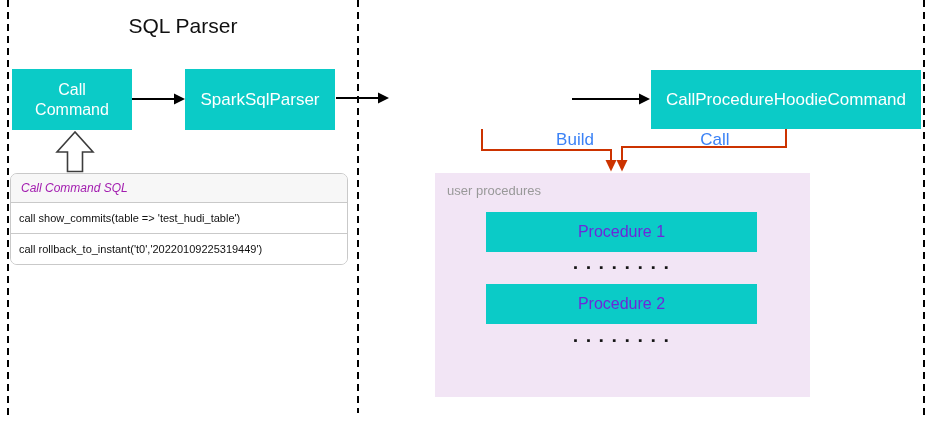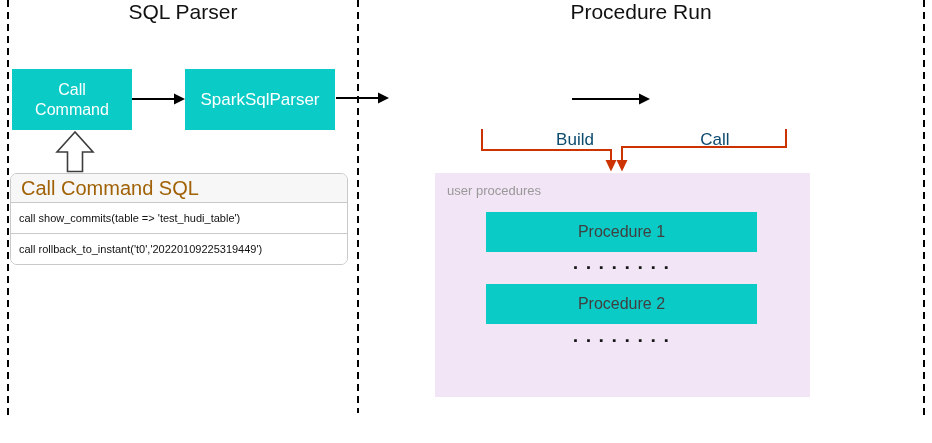--- a/index.html
+++ b/index.html
@@ -10,38 +10,38 @@
   html,body{background:#fff;}
   body{font-family:"Liberation Sans",sans-serif;}
   .canvas{position:relative;width:932px;height:443px;background:#fff;overflow:hidden;}
   .overlay{position:absolute;left:0;top:0;width:932px;height:443px;}
   .dash{stroke:var(--ink);stroke-width:2;stroke-dasharray:7 5;fill:none;}
   .black-line{stroke:var(--ink);stroke-width:2;fill:none;}
   .black-head{fill:var(--ink);stroke:none;}
   .orange-line{stroke:var(--connector);stroke-width:2;fill:none;}
   .orange-head{fill:var(--connector);stroke:none;}
   .hollow-arrow{fill:#ffffff;stroke:#3d3d3d;stroke-width:1.6;stroke-linejoin:miter;}
-  .section-title{position:absolute;top:0;font-size:21px;color:#111;text-align:center;}
+  .section-title{position:absolute;top:14px;font-size:21px;color:#111;text-align:center;}
   .node{position:absolute;background:var(--teal);color:#fff;display:flex;align-items:center;
         justify-content:center;text-align:center;font-size:17px;line-height:20px;}
   .node.small{font-size:16px;}
-  .edge-label{position:absolute;width:110px;text-align:center;font-size:17px;color:#0c4a6e;}
+  .edge-label{position:absolute;width:110px;text-align:center;font-size:17px;color:#3b82f6;}
   .sql-panel{position:absolute;left:10px;top:173px;width:338px;height:92px;
              border:1px solid var(--panel-border);border-radius:7px;overflow:hidden;
              display:flex;flex-direction:column;background:#fff;}
   .sql-panel-header{background:var(--panel-header);border-bottom:1px solid var(--panel-border);
-             height:29px;line-height:28px;padding:0 10px;font-size:20px;color:#a16207;}
+             height:29px;line-height:28px;padding:0 10px;font-size:12px;color:#a21caf;font-style:italic;}
   .sql-row{height:31px;line-height:30px;padding:0 8px;font-size:11px;color:#111;
              background:#fff;white-space:nowrap;}
   .sql-row + .sql-row{border-top:1px solid var(--panel-border);}
   .proc-panel{position:absolute;left:435px;top:173px;width:375px;height:224px;
              background:var(--panel-purple);}
   .proc-panel-label{position:absolute;left:12px;top:10px;font-size:13px;color:var(--muted);}
   .proc-node{position:absolute;left:51px;width:271px;height:40px;background:var(--teal);
-             color:#404040;display:flex;align-items:center;justify-content:center;font-size:16px;}
+             color:#6d28d9;display:flex;align-items:center;justify-content:center;font-size:16px;}
   .dots-row{position:absolute;left:0;width:100%;text-align:center;font-size:11px;
              letter-spacing:3px;font-weight:bold;color:#111;}
 </style>
 </head>
 <body>
 
 <div class="canvas">
 
   <svg class="overlay" viewBox="0 0 932 443">
 
@@ -69,28 +69,28 @@
       <polygon class="orange-head" points="605.5,160 616.5,160 611,171.5"></polygon>
     </g>
 
     <g>
       <path class="orange-line" d="M786,129 L786,147 L622,147 L622,161"></path>
       <polygon class="orange-head" points="616.5,160 627.5,160 622,171.5"></polygon>
     </g>
   </svg>
 
   <div class="section-title" style="left:8px;width:350px;">SQL Parser</div>
-  <div class="section-title" style="left:358px;width:566px;">Procedure Run</div>
 
   <div class="node small" style="left:12px;top:69px;width:120px;height:61px;flex-direction:column;">
     <span>Call</span>
     <span>Command</span>
   </div>
   <div class="node" style="left:185px;top:69px;width:150px;height:61px;">SparkSqlParser</div>
 
+  <div class="node" style="left:651px;top:70px;width:270px;height:59px;">CallProcedureHoodieCommand</div>
 
   <div class="edge-label" style="left:520px;top:130px;">Build</div>
   <div class="edge-label" style="left:660px;top:130px;">Call</div>
 
   <div class="sql-panel">
     <div class="sql-panel-header">Call Command SQL</div>
     <div class="sql-row">call show_commits(table =&gt; 'test_hudi_table')</div>
     <div class="sql-row">call rollback_to_instant('t0','20220109225319449')</div>
   </div>
 

